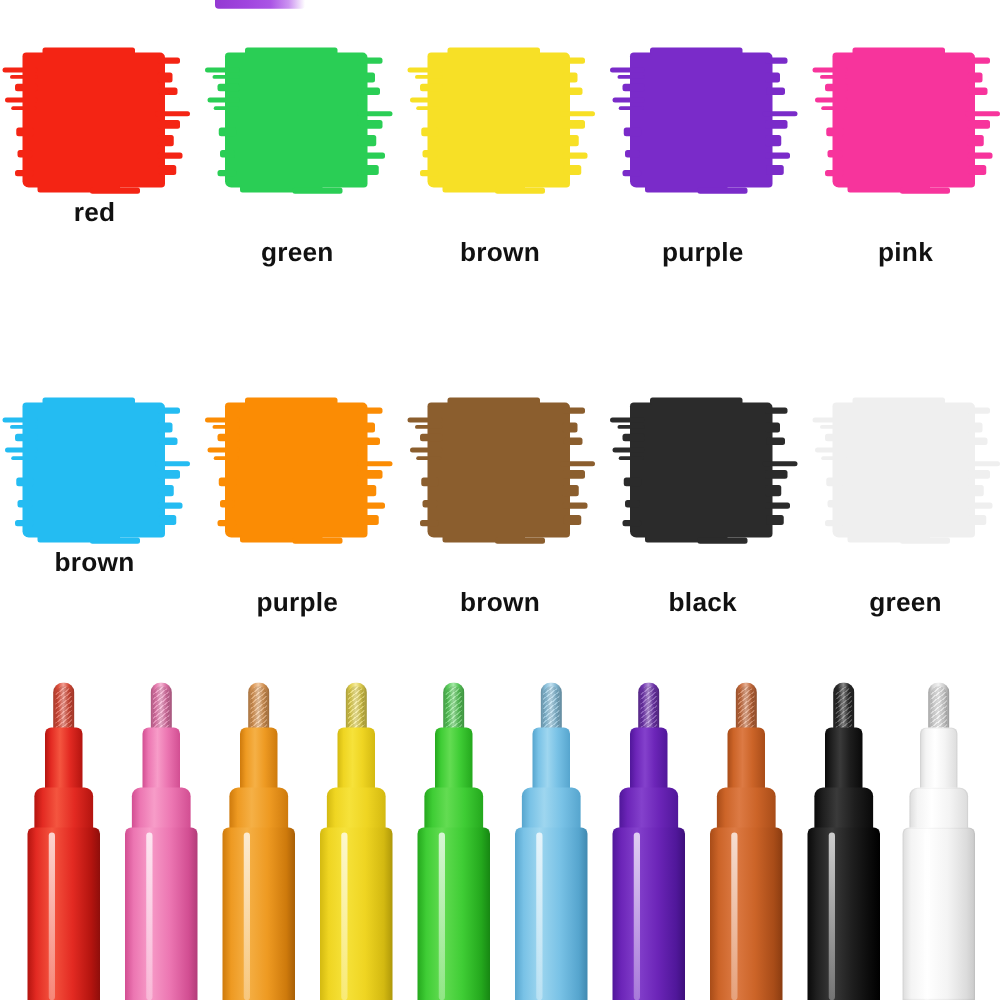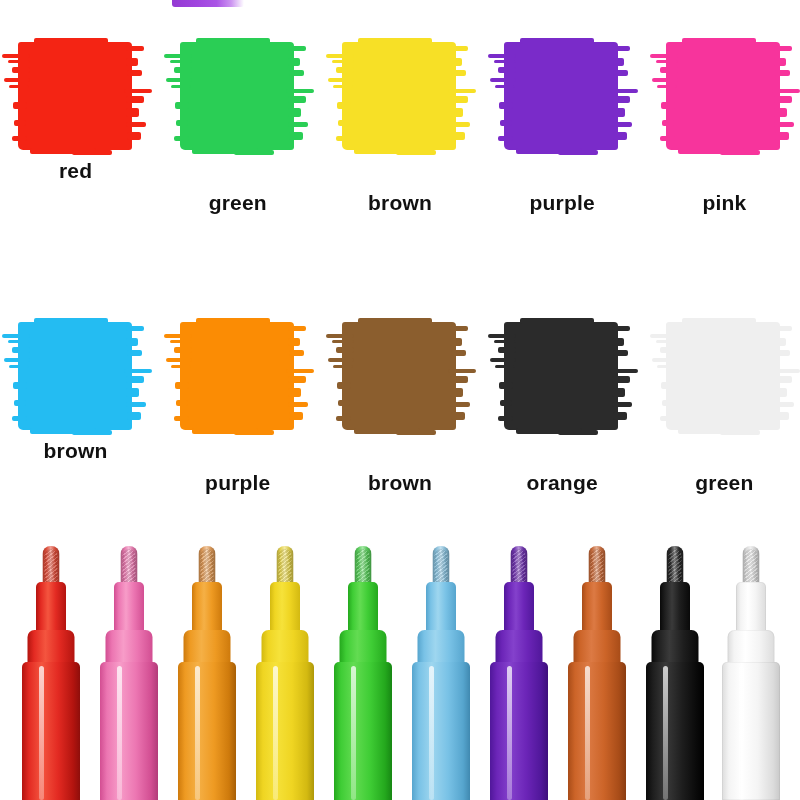--- a/index.html
+++ b/index.html
@@ -425,21 +425,21 @@
           <div class="burr b-l8"></div>
         <div class="burr b-r1"></div>
           <div class="burr b-r2"></div>
           <div class="burr b-r3"></div>
         <div class="burr b-r4"></div>
           <div class="burr b-r5"></div>
           <div class="burr b-r6"></div>
         <div class="burr b-r7"></div>
           <div class="burr b-r8"></div>
       </div>
-      <div class="swatch-label">orange</div>
+      <div class="swatch-label">black</div>
     </div>
 
     <div class="swatch-cell pad">
       <div class="swatch-paint" style="--c:#EFEFEF">
         <div class="core"></div>
         <div class="burr b-t1"></div>
           <div class="burr b-b1"></div>
           <div class="burr b-b2"></div>
         <div class="burr b-l1"></div>
           <div class="burr b-l2"></div>

